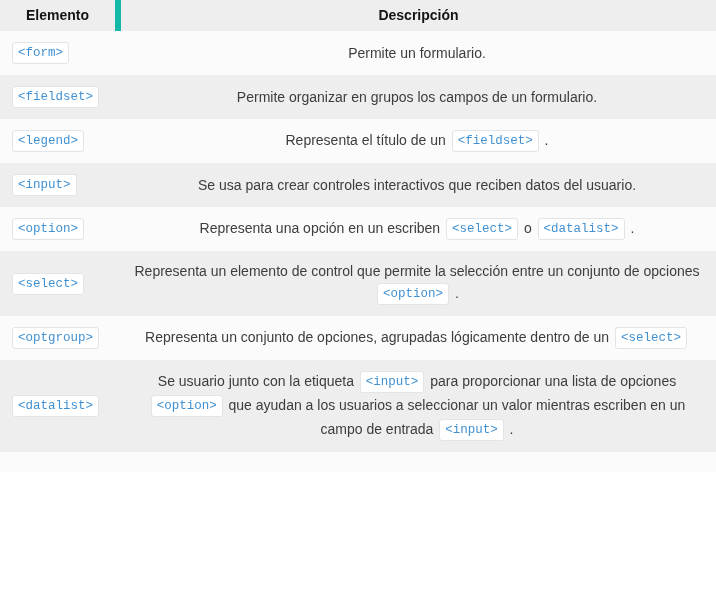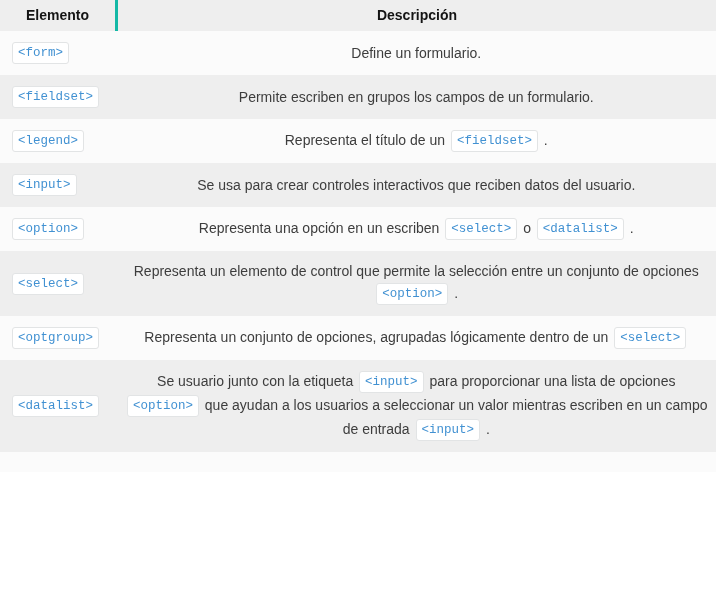--- a/index.html
+++ b/index.html
@@ -18,21 +18,21 @@
     background: #eeeeee;
     font-size: 14px;
     font-weight: bold;
     color: #141414;
     text-align: center;
     padding: 6px 4px;
     line-height: 19px;
   }
   thead th.col-el {
     width: 107px;
-    border-right: 3px solid #14b8a6;
+    border-right: 6px solid #14b8a6;
   }
   tbody td {
     font-size: 14px;
     color: #3d3d3d;
     line-height: 21px;
     padding: 10px 8px;
     text-align: center;
     vertical-align: middle;
   }
   tbody tr:nth-child(odd) td  { background: #fbfbfb; }
@@ -63,25 +63,25 @@
 <table class="elements-table">
   <thead>
     <tr>
       <th class="col-el">Elemento</th>
       <th class="col-desc">Descripción</th>
     </tr>
   </thead>
   <tbody>
       <tr>
         <td class="col-el"><code class="tag">&lt;form&gt;</code></td>
-        <td class="col-desc"><span>Define un formulario.</span></td>
+        <td class="col-desc"><span>Permite un formulario.</span></td>
       </tr>
       <tr>
         <td class="col-el"><code class="tag">&lt;fieldset&gt;</code></td>
-        <td class="col-desc"><span>Permite escriben en grupos los campos de un formulario.</span></td>
+        <td class="col-desc"><span>Permite organizar en grupos los campos de un formulario.</span></td>
       </tr>
       <tr>
         <td class="col-el"><code class="tag">&lt;legend&gt;</code></td>
         <td class="col-desc"><span>Representa el título de un </span><code class="tag">&lt;fieldset&gt;</code><span> .</span></td>
       </tr>
       <tr>
         <td class="col-el"><code class="tag">&lt;input&gt;</code></td>
         <td class="col-desc"><span>Se usa para crear controles interactivos que reciben datos del usuario.</span></td>
       </tr>
       <tr>

